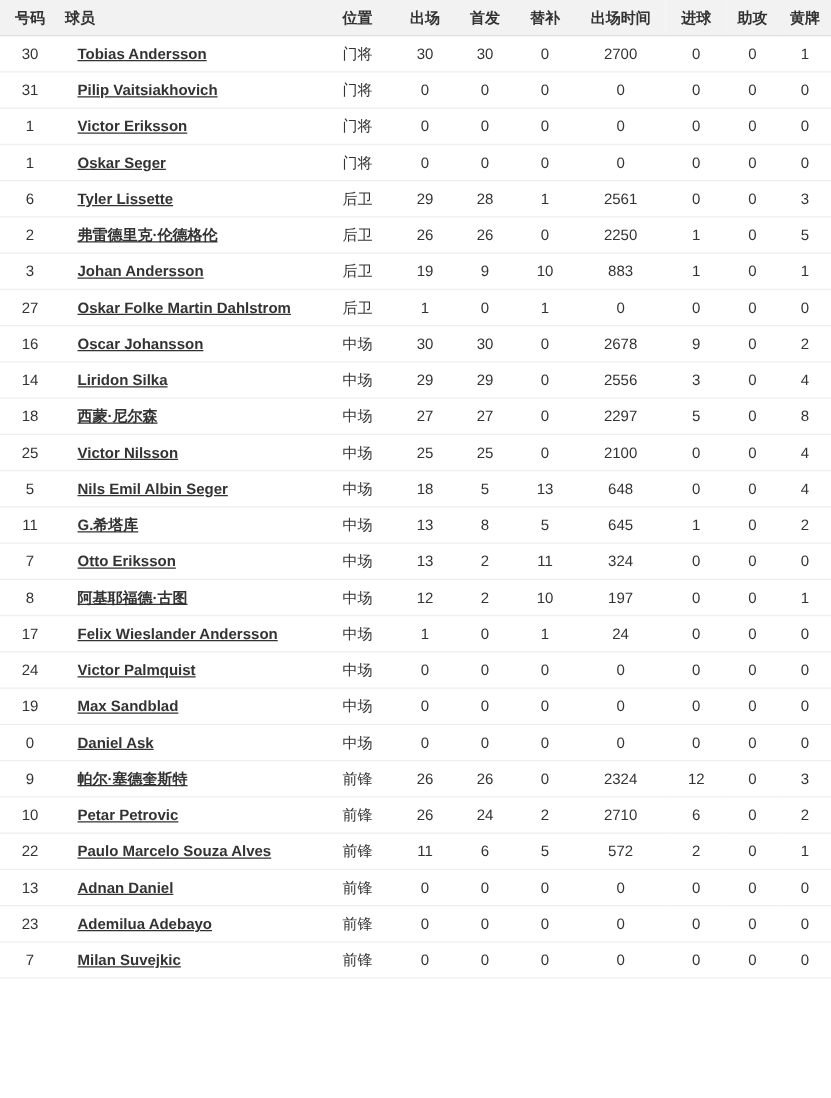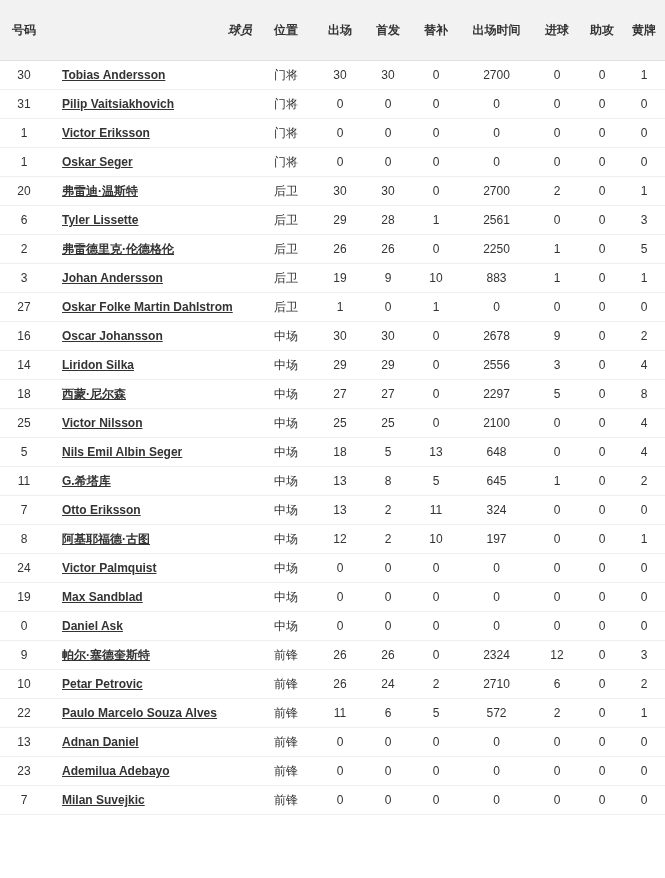--- a/index.html
+++ b/index.html
@@ -19,21 +19,21 @@
     table-layout: fixed;
   }
   table.squad-table th {
     background: #f2f2f2;
     color: #333333;
     font-weight: bold;
     font-size: 12px;
     height: 28px;
     border-bottom: 1px solid #e0e0e0;
     text-align: center;
-    padding: 16px 4px;
+    padding: 0 4px;
     white-space: nowrap;
   }
   table.squad-table td {
     height: 28px;
     border-bottom: 1px solid #eeeeee;
     text-align: center;
     padding: 0 4px;
     font-size: 12px;
     color: #333333;
     white-space: nowrap;
@@ -41,22 +41,21 @@
     text-overflow: ellipsis;
   }
   table.squad-table td.player-name {
     text-align: left;
     padding-left: 14px;
     font-weight: bold;
     color: #333333;
     text-decoration: underline;
   }
   table.squad-table th.col-name {
-    text-align: right;
-    font-style: italic;
+    text-align: left;
   }
   
   col.c-number { width: 48px; }
   col.c-name   { width: 208px; }
   col.c-pos    { width: 60px; }
   col.c-apps   { width: 48px; }
   col.c-start  { width: 48px; }
   col.c-sub    { width: 48px; }
   col.c-mins   { width: 73px; }
   col.c-goals  { width: 48px; }
@@ -137,32 +136,20 @@
         <td>门将</td>
         <td>0</td>
         <td>0</td>
         <td>0</td>
         <td>0</td>
         <td>0</td>
         <td>0</td>
         <td>0</td>
       </tr>
       <tr>
-        <td>20</td>
-        <td class="player-name">弗雷迪·温斯特</td>
-        <td>后卫</td>
-        <td>30</td>
-        <td>30</td>
-        <td>0</td>
-        <td>2700</td>
-        <td>2</td>
-        <td>0</td>
-        <td>1</td>
-      </tr>
-      <tr>
         <td>6</td>
         <td class="player-name">Tyler Lissette</td>
         <td>后卫</td>
         <td>29</td>
         <td>28</td>
         <td>1</td>
         <td>2561</td>
         <td>0</td>
         <td>0</td>
         <td>3</td>
@@ -293,20 +280,32 @@
         <td>中场</td>
         <td>12</td>
         <td>2</td>
         <td>10</td>
         <td>197</td>
         <td>0</td>
         <td>0</td>
         <td>1</td>
       </tr>
       <tr>
+        <td>17</td>
+        <td class="player-name">Felix Wieslander Andersson</td>
+        <td>中场</td>
+        <td>1</td>
+        <td>0</td>
+        <td>1</td>
+        <td>24</td>
+        <td>0</td>
+        <td>0</td>
+        <td>0</td>
+      </tr>
+      <tr>
         <td>24</td>
         <td class="player-name">Victor Palmquist</td>
         <td>中场</td>
         <td>0</td>
         <td>0</td>
         <td>0</td>
         <td>0</td>
         <td>0</td>
         <td>0</td>
         <td>0</td>

